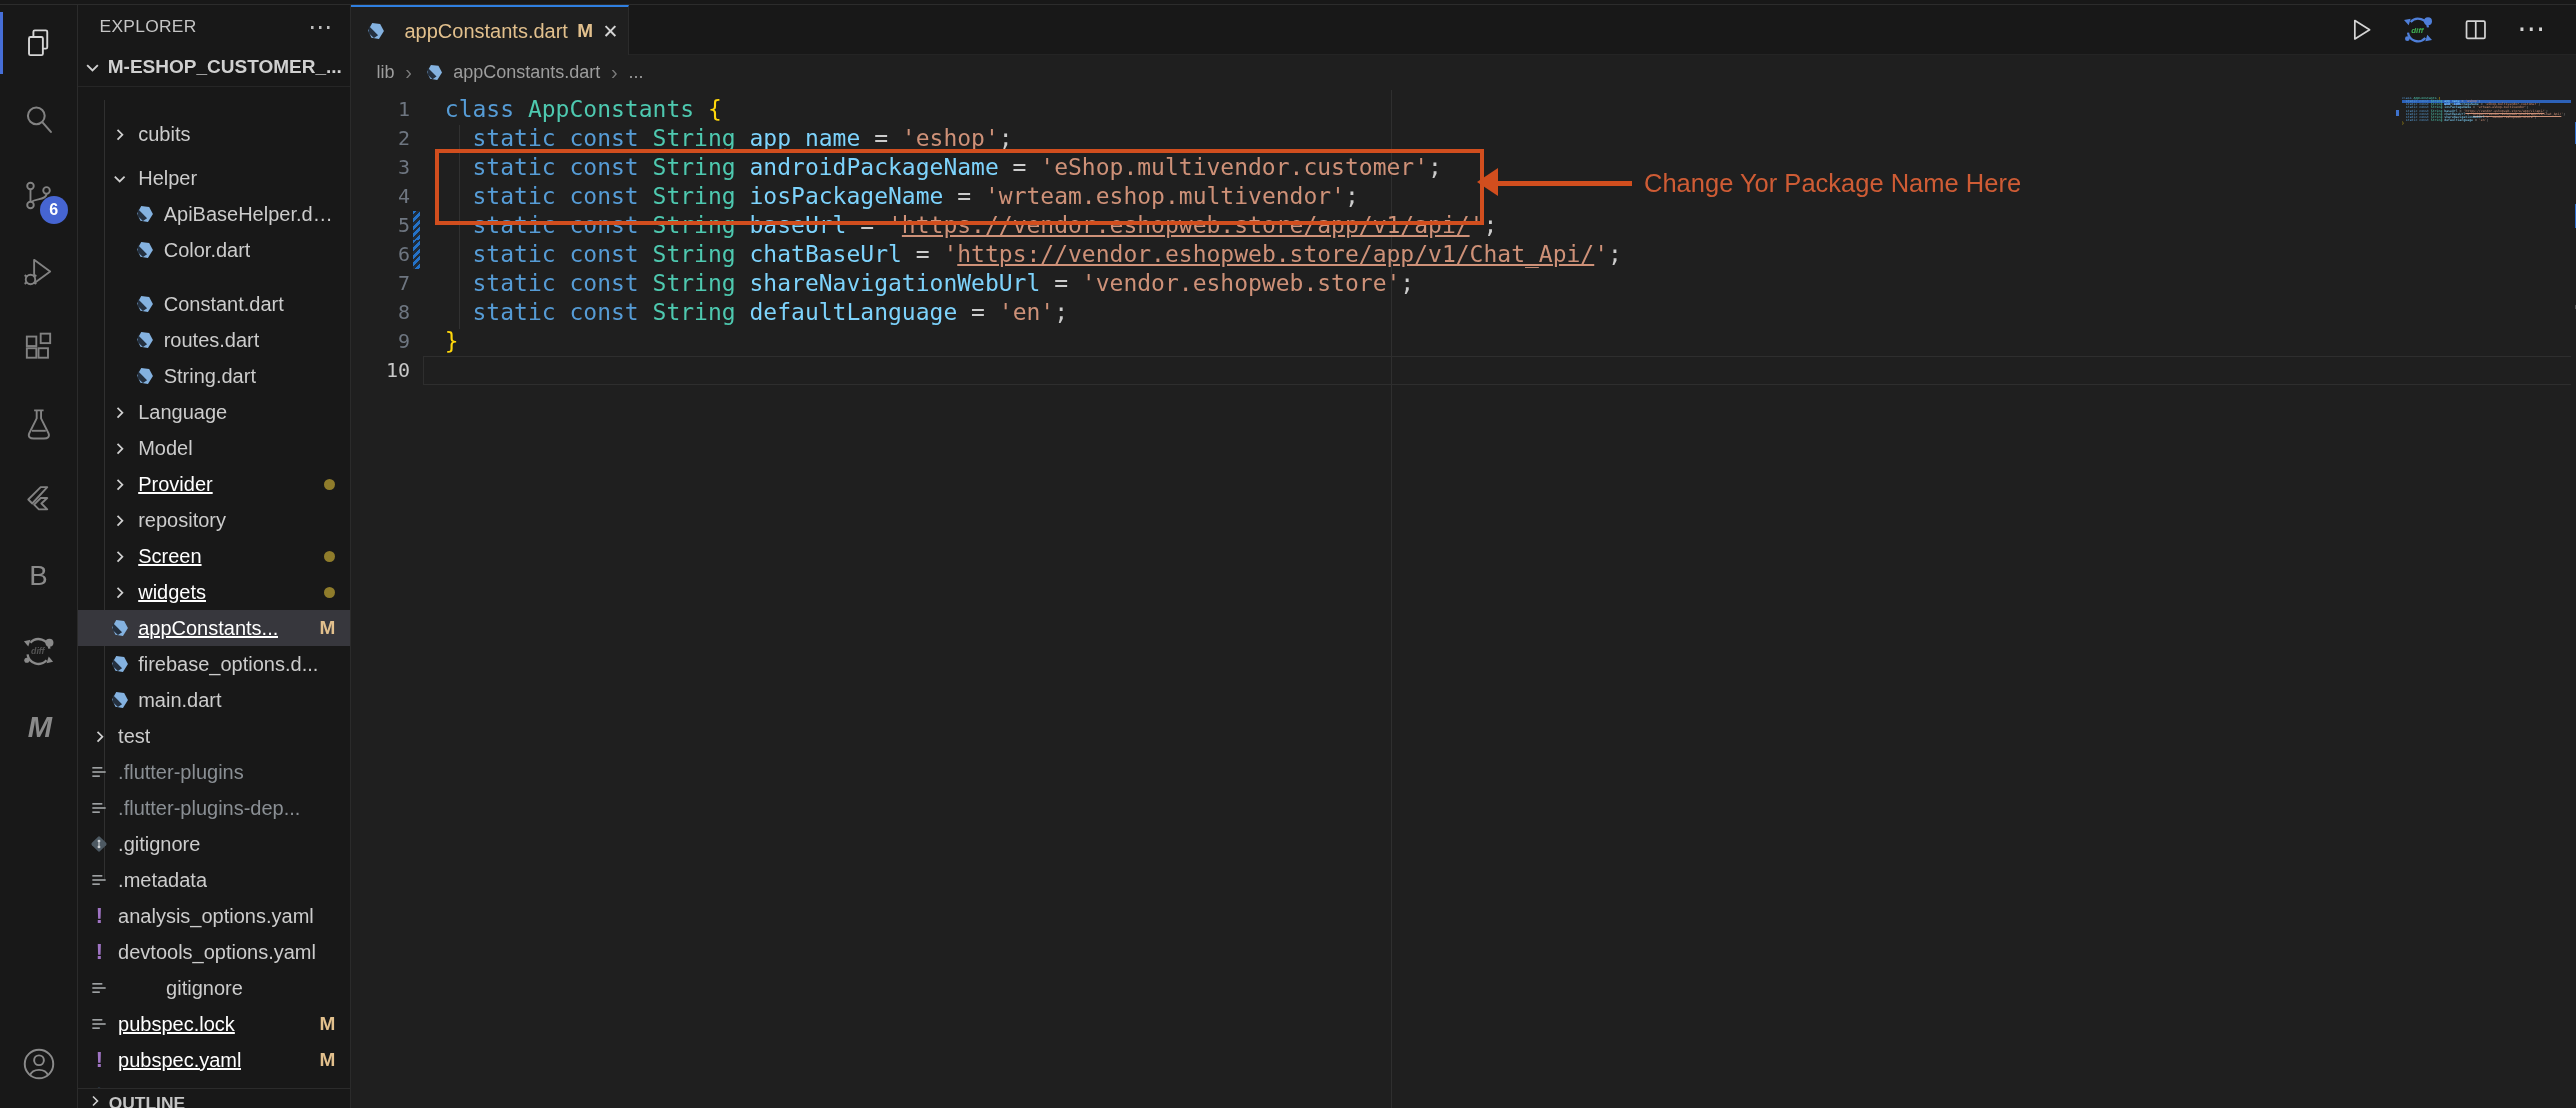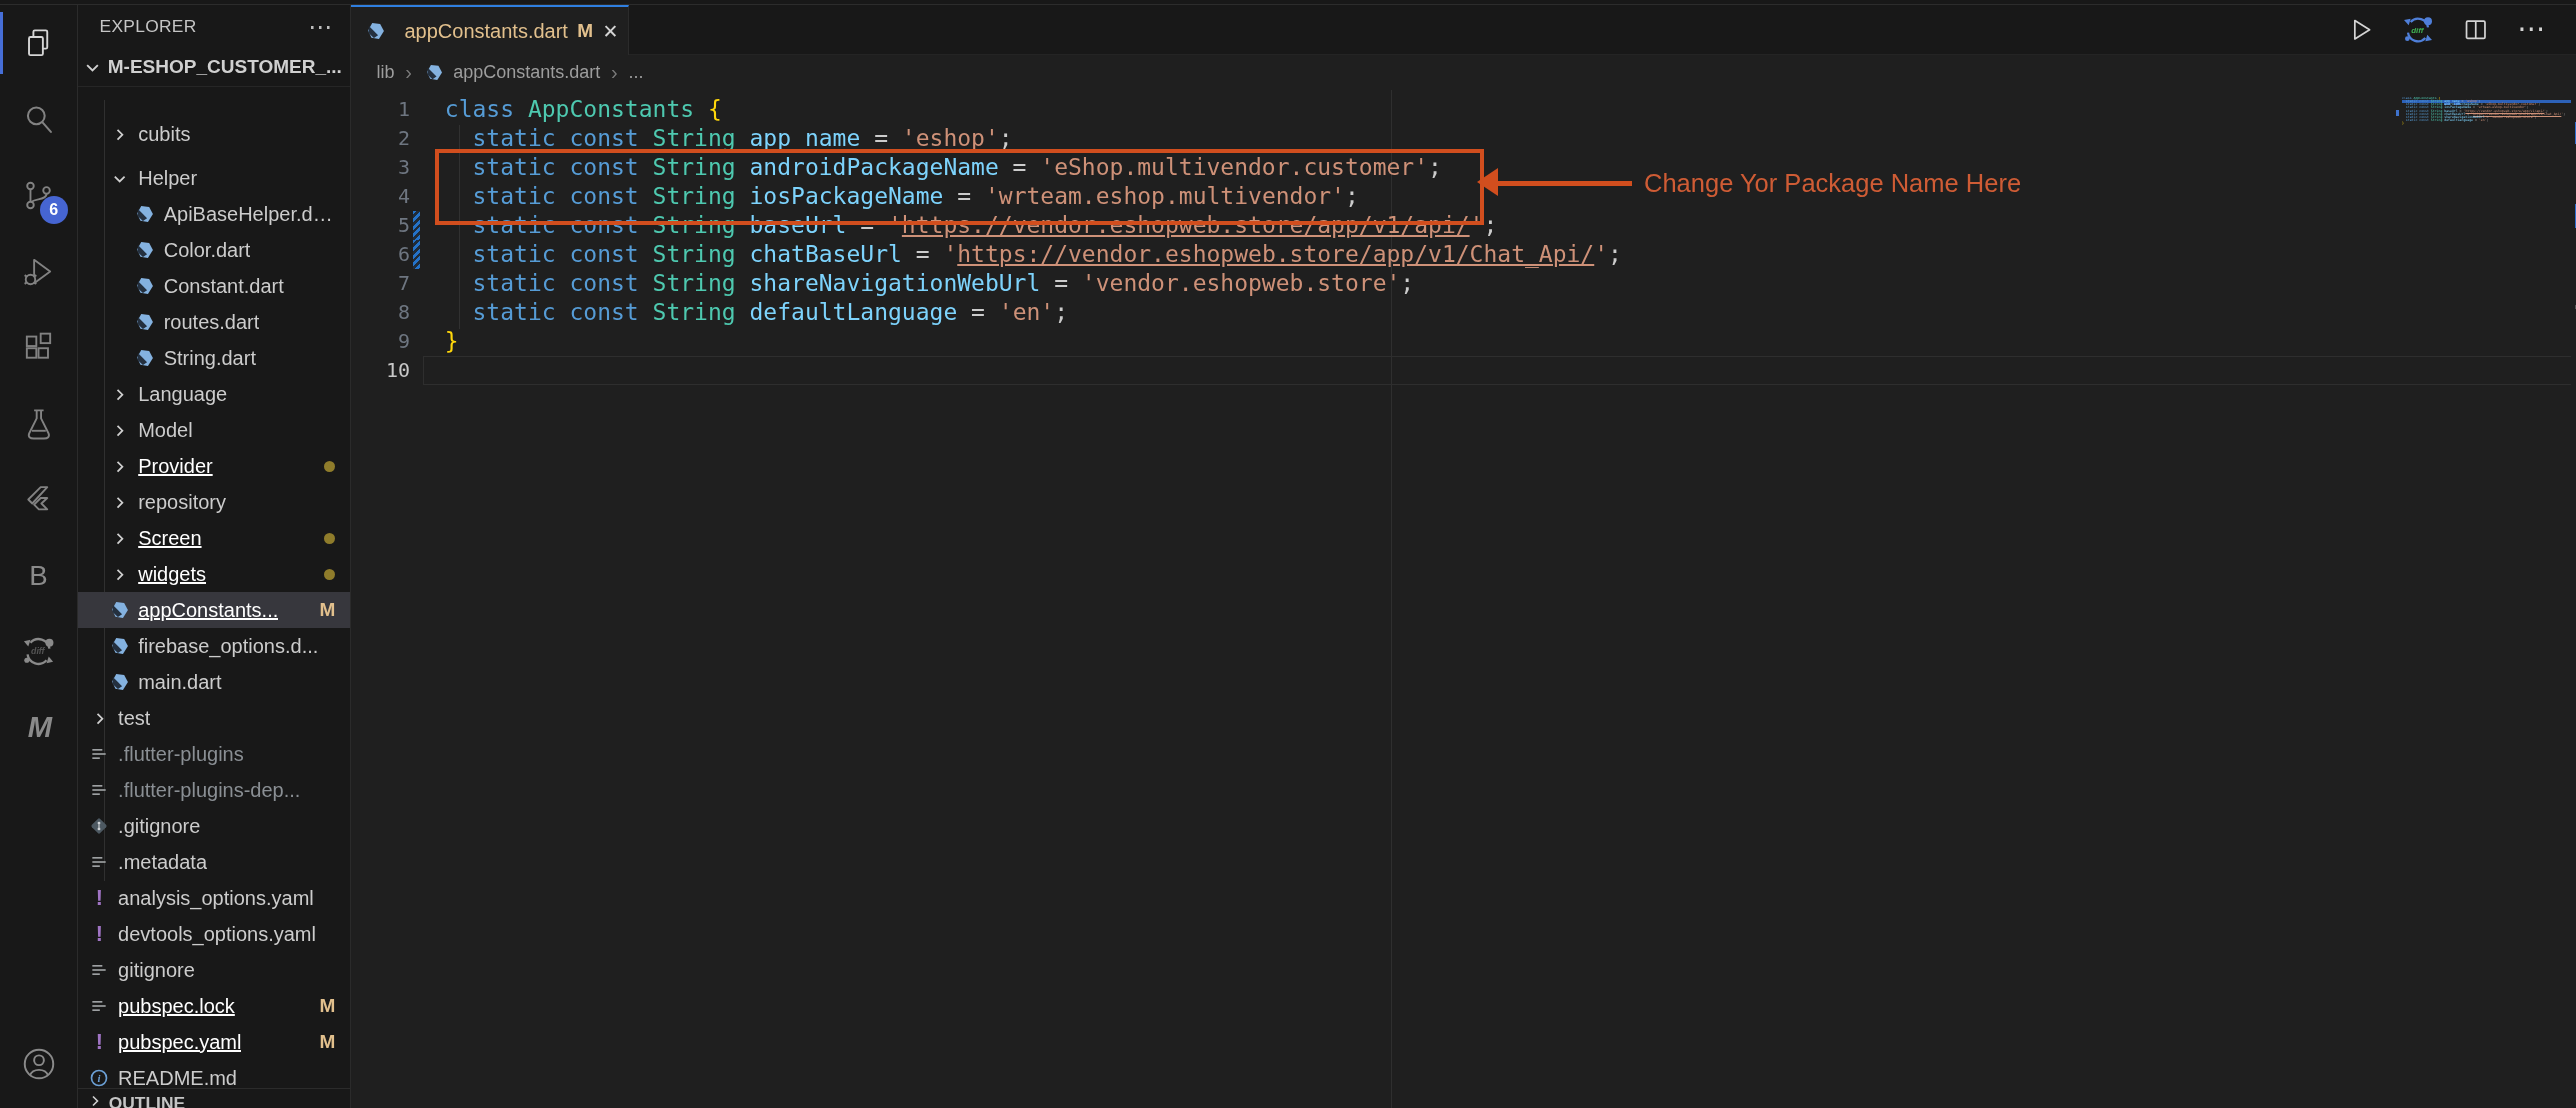--- a/index.html
+++ b/index.html
@@ -222,21 +222,21 @@
         </div>
         <div class="trow" style="padding-left: 55px;">
           <span class="mk">
             <svg viewBox="0 0 24 24" width="20" height="20">
               <polygon points="7.5,2.5 17,3.5 21.5,12 15.5,21.5 6.5,20 2.5,11.5" fill="#84b2e0"></polygon>
               <polygon points="3.5,6 14.5,17 9.5,20.5 3,14.5" fill="#24303f"></polygon>
             </svg>
           </span>
           <span class="tlabel">Color.dart</span>
         </div>
-        <div class="trow" style="padding-left: 55px;">
+        <div class="trow" style="padding-left: 55px; margin-top: 18px;">
           <span class="mk">
             <svg viewBox="0 0 24 24" width="20" height="20">
               <polygon points="7.5,2.5 17,3.5 21.5,12 15.5,21.5 6.5,20 2.5,11.5" fill="#84b2e0"></polygon>
               <polygon points="3.5,6 14.5,17 9.5,20.5 3,14.5" fill="#24303f"></polygon>
             </svg>
           </span>
           <span class="tlabel">Constant.dart</span>
         </div>
         <div class="trow" style="padding-left: 55px;">
           <span class="mk">
@@ -397,21 +397,21 @@
             <span class="mk-warn">!</span>
           </span>
           <span class="tlabel">analysis_options.yaml</span>
         </div>
         <div class="trow" style="padding-left: 9.4px;">
           <span class="mk">
             <span class="mk-warn">!</span>
           </span>
           <span class="tlabel">devtools_options.yaml</span>
         </div>
-        <div class="trow" style="padding-left: 9.4px;">
+        <div class="trow" style="padding-left: 9.4px; gap: 48px;">
           <span class="mk">
             <svg viewBox="0 0 24 24" width="20" height="20" stroke="#9da0a2" stroke-width="2">
               <line x1="4" y1="7" x2="16" y2="7"></line>
               <line x1="4" y1="12" x2="20" y2="12"></line>
               <line x1="4" y1="17" x2="13" y2="17"></line>
             </svg>
           </span>
           <span class="tlabel">gitignore</span>
         </div>
         <div class="trow" style="padding-left: 9.4px;">

